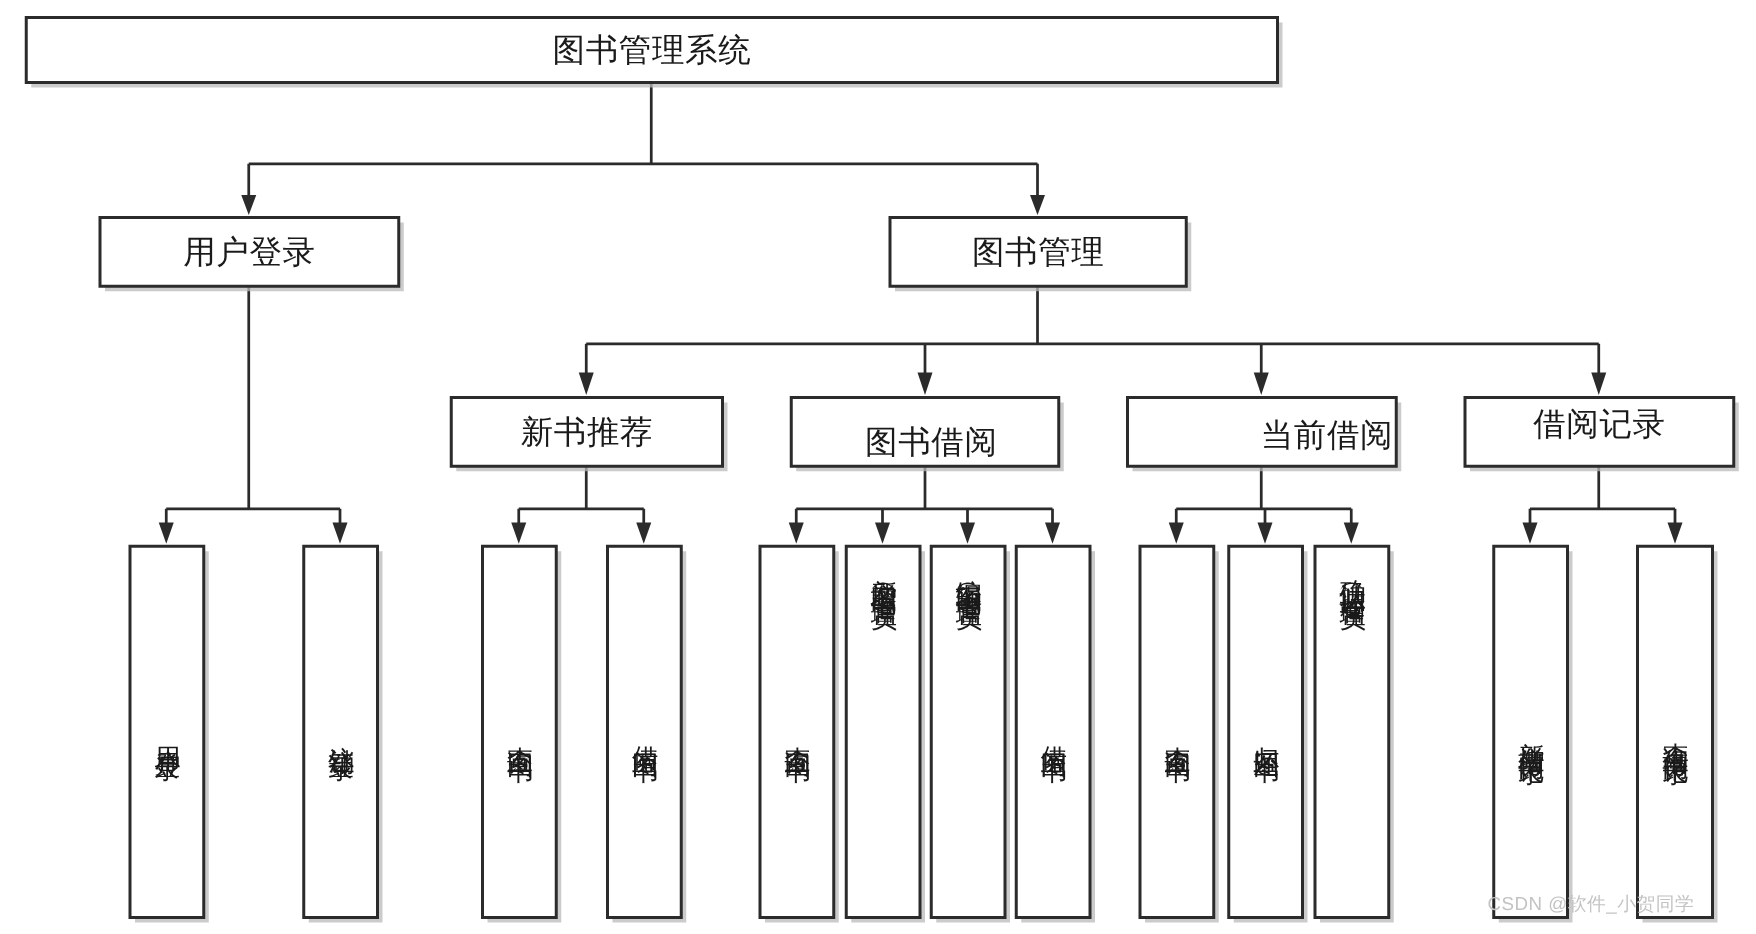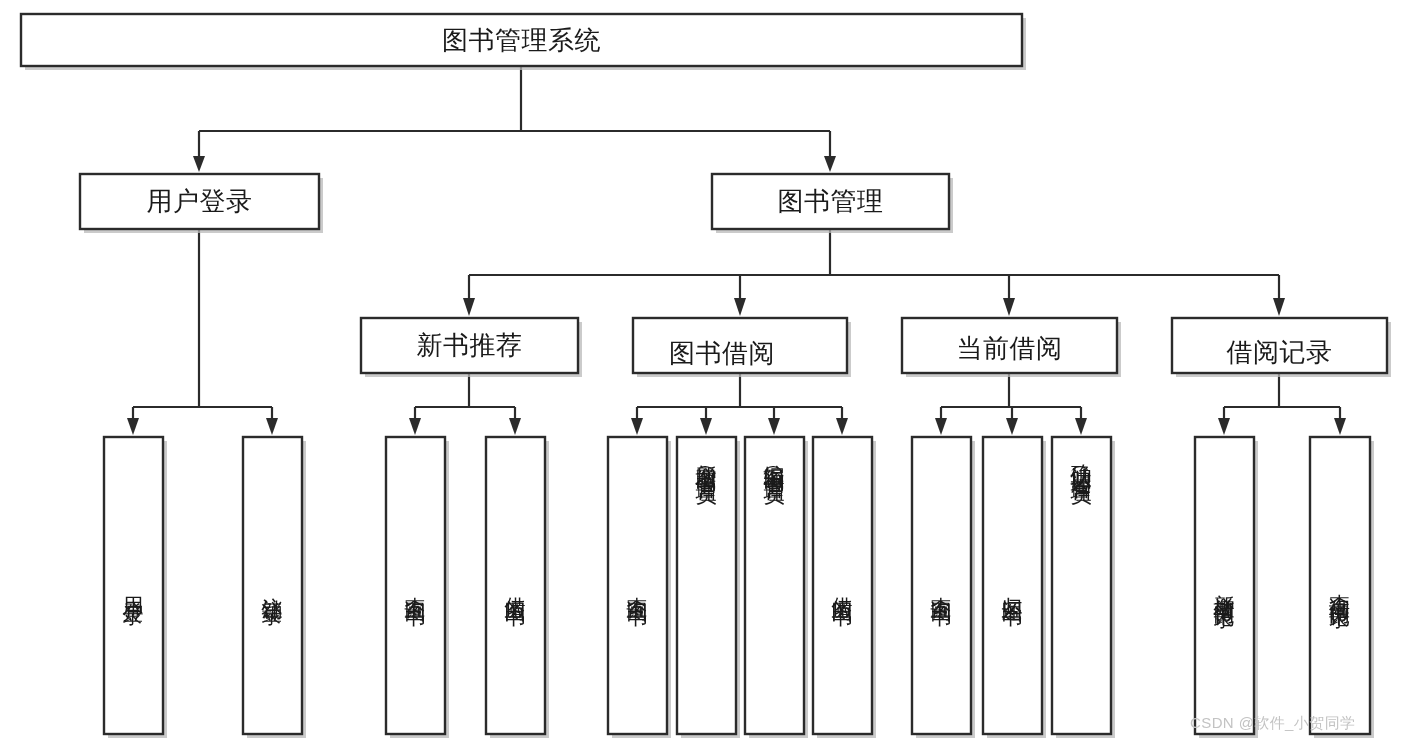--- a/index.html
+++ b/index.html
@@ -222,23 +222,23 @@
       <rect class="node-rect" x="1310" y="437" width="60" height="297"></rect>
     </g>
   </svg>
 
   <div class="node-label-h" style="left:21px; top:14px; width:1001px; height:52px;">图书管理系统</div>
 
   <div class="node-label-h" style="left:80px; top:174px; width:239px; height:55px;">用户登录</div>
   <div class="node-label-h" style="left:712px; top:174px; width:237px; height:55px;text-align:center;">图书管理</div>
 
   <div class="node-label-h" style="left:361px; top:318px; width:217px; height:55px;">新书推荐</div>
-  <div class="node-label-h" style="left:615px; top:318px; width:214px; height:71px;">图书借阅</div>
-  <div class="node-label-h" style="left:902px; top:318px; width:215px; height:61px;">当前借阅</div>
-  <div class="node-label-h" style="left:1172px; top:325px; width:215px; height:55px;">借阅记录</div>
+  <div class="node-label-h" style="left:638px; top:318px; width:214px; height:71px;">图书借阅</div>
+  <div class="node-label-h" style="left:954px; top:318px; width:215px; height:61px;">当前借阅</div>
+  <div class="node-label-h" style="left:1172px; top:312px; width:215px; height:55px;">借阅记录</div>
 
   <div class="node-label-v" style="left:104px; top:437px; width:59px; height:297px;">用户登录</div>
   <div class="node-label-v" style="left:243px; top:437px; width:59px; height:297px;">注销登录</div>
   <div class="node-label-v" style="left:386px; top:437px; width:59px; height:297px;">查询图书</div>
   <div class="node-label-v" style="left:486px; top:437px; width:59px; height:297px;">借阅图书</div>
   <div class="node-label-v" style="left:608px; top:437px; width:59px; height:297px;">查询图书</div>
   <div class="node-label-v" style="left:677px; top:437px; width:59px; height:297px; justify-content:flex-start; padding-top:10px; box-sizing:border-box;">新增图书（管理员）</div>
   <div class="node-label-v" style="left:745px; top:437px; width:59px; height:297px; justify-content:flex-start; padding-top:10px; box-sizing:border-box;">编辑图书（管理员）</div>
   <div class="node-label-v" style="left:813px; top:437px; width:59px; height:297px;">借阅图书</div>
   <div class="node-label-v" style="left:912px; top:437px; width:59px; height:297px;">查询图书</div>

